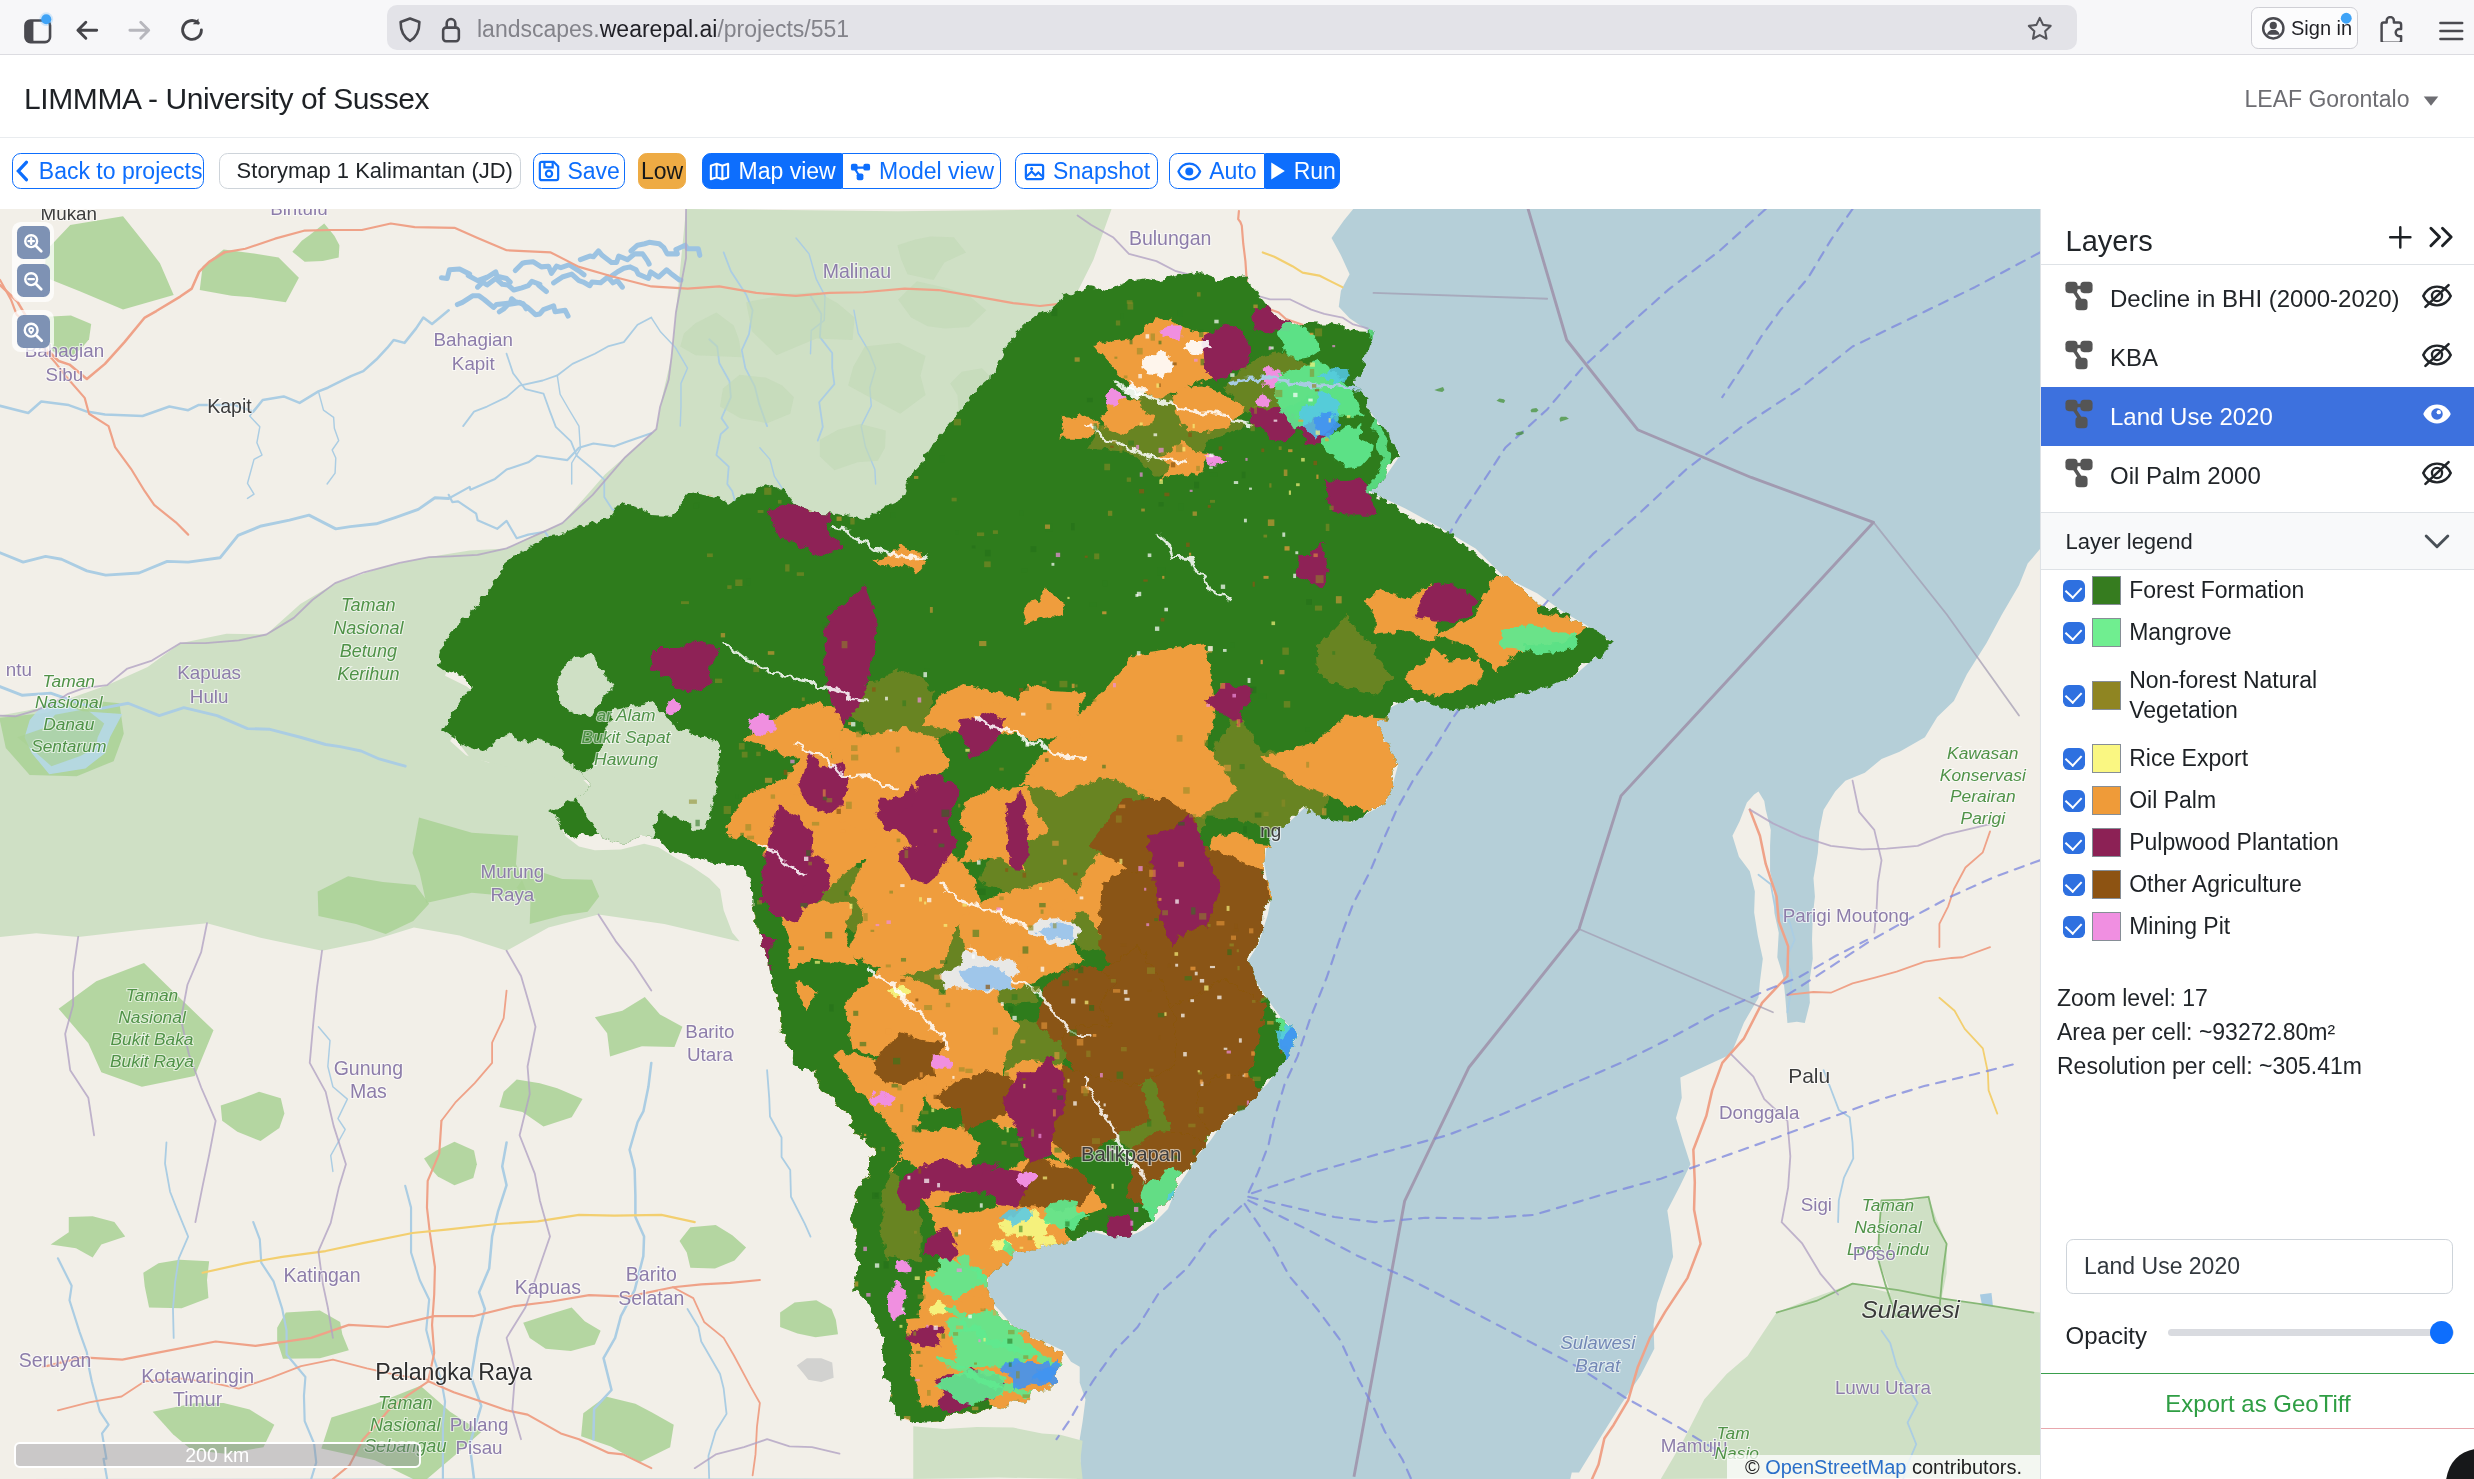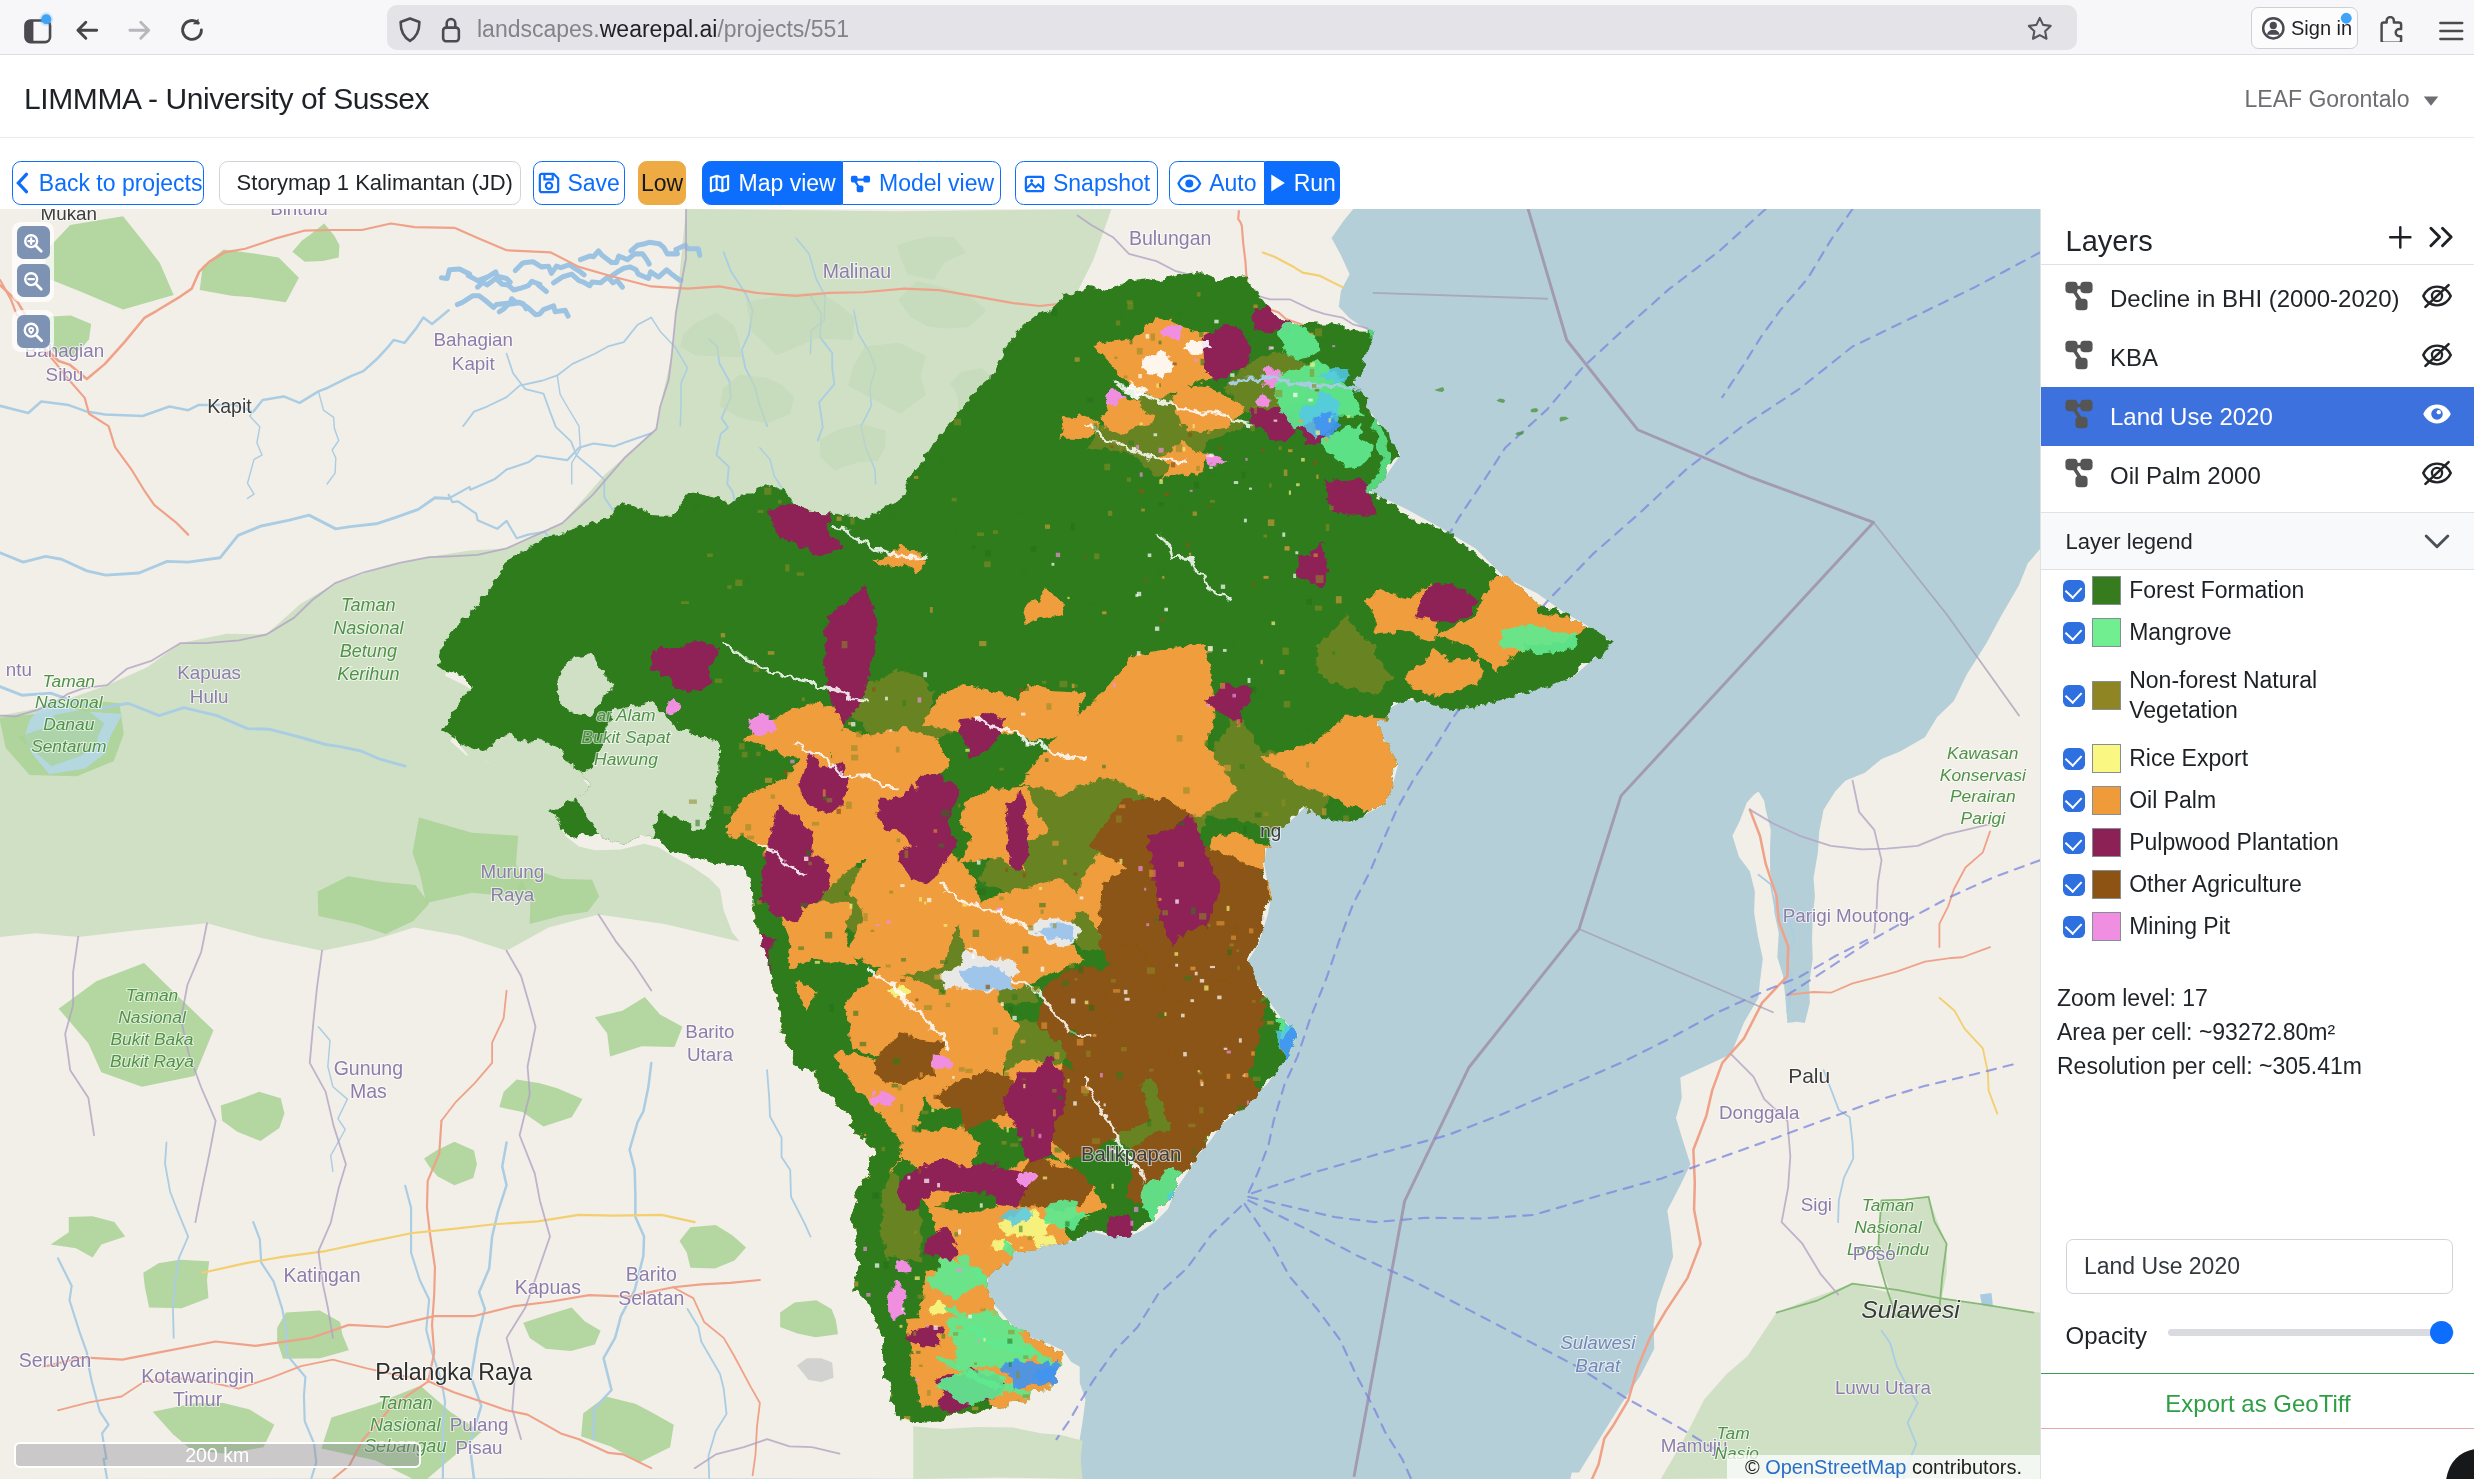--- a/index.html
+++ b/index.html
@@ -10,21 +10,21 @@
 #chrome{position:absolute;left:0;top:0;width:2475px;height:55px;background:#f7f7f9;border-bottom:1.4px solid #dcdce1}
 #urlbar{position:absolute;left:387px;top:5px;width:1690px;height:45px;background:#e3e3e8;border-radius:10px}
 .urltext{position:absolute;left:477px;top:16px;font-size:23px;color:#83838a;white-space:nowrap}
 .urltext b{color:#202026;font-weight:normal}
 
 #pagehead{position:absolute;left:0;top:56px;width:2475px;height:82px;background:#fff;border-bottom:1.4px solid #e9ecef}
 #pagehead h1{position:absolute;left:24px;top:26px;font-size:30px;font-weight:500;color:#1e2125;letter-spacing:-0.4px}
 #leaf{position:absolute;right:36px;top:30px;font-size:23px;color:#6d6d72}
 
 #toolbar{position:absolute;left:0;top:138px;width:2475px;height:71px;background:#fff}
-.btn{position:absolute;top:23px;height:44px;border-radius:8.7px;font-size:23px;display:flex;align-items:center;justify-content:center;white-space:nowrap}
+.btn{position:absolute;top:15px;height:36px;border-radius:8.7px;font-size:23px;display:flex;align-items:center;justify-content:center;white-space:nowrap}
 .btn-outline{border:1.4px solid #0d6efd;color:#0d6efd;background:#fff}
 .btn-fill{background:#0d6efd;color:#fff;border:1.4px solid #0d6efd}
 .btn svg{flex:0 0 auto}
 
 #map{position:absolute;left:0;top:209px;width:2040px;height:1270px;overflow:hidden;background:#f1eee6}
 #sidebar{position:absolute;left:2040px;top:209px;width:435px;height:1270px;background:#fff;border-left:0.7px solid #dee2e6}
 
 .sb-head{position:relative;width:100%;font-size:29px;color:#212529}
 #layershead{height:56px;border-bottom:1.4px solid #dee2e6}
 #layershead span{position:absolute;left:24.6px;top:16px}

